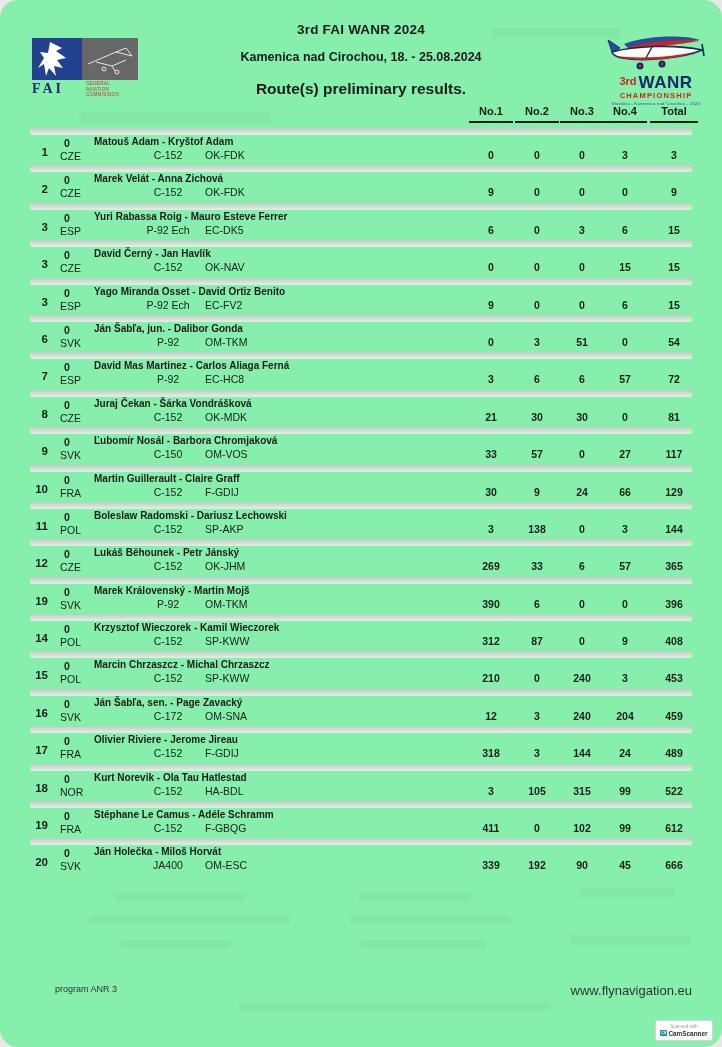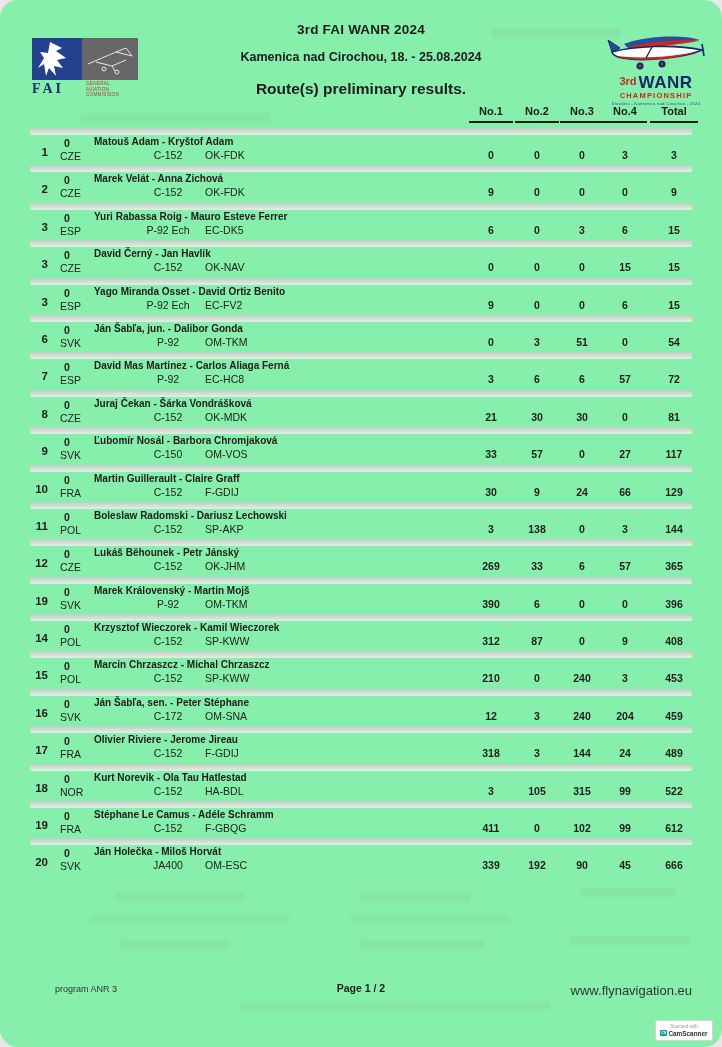--- a/index.html
+++ b/index.html
@@ -360,21 +360,21 @@
       <span class="registration">SP-KWW</span>
       <span class="s s1">210</span>
       <span class="s s2">0</span>
       <span class="s s3">240</span>
       <span class="s s4">3</span>
       <span class="s s5">453</span>
     </div>
       <div class="row">
       <div class="sep"></div>
       <span class="penalty">0</span>
-      <span class="crew">Ján Šabľa, sen. - Peter Stéphane</span>
+      <span class="crew">Ján Šabľa, sen. - Page Zavacký</span>
       <span class="rank">16</span>
       <span class="country">SVK</span>
       <span class="aircraft">C-172</span>
       <span class="registration">OM-SNA</span>
       <span class="s s1">12</span>
       <span class="s s2">3</span>
       <span class="s s3">240</span>
       <span class="s s4">204</span>
       <span class="s s5">459</span>
     </div>
@@ -430,21 +430,20 @@
       <span class="registration">OM-ESC</span>
       <span class="s s1">339</span>
       <span class="s s2">192</span>
       <span class="s s3">90</span>
       <span class="s s4">45</span>
       <span class="s s5">666</span>
     </div>
     </div>
 
   <div class="footer-left">program ANR 3</div>
-  <div class="footer-center">Page 1 / 2</div>
   <div class="footer-right">www.flynavigation.eu</div>
 
   <div class="scanbadge">
     <div class="scan-l1">Scanned with</div>
     <div class="scan-l2">
       <span class="cs-icon">CS</span>
       <span>CamScanner</span>
     </div>
   </div>
 

